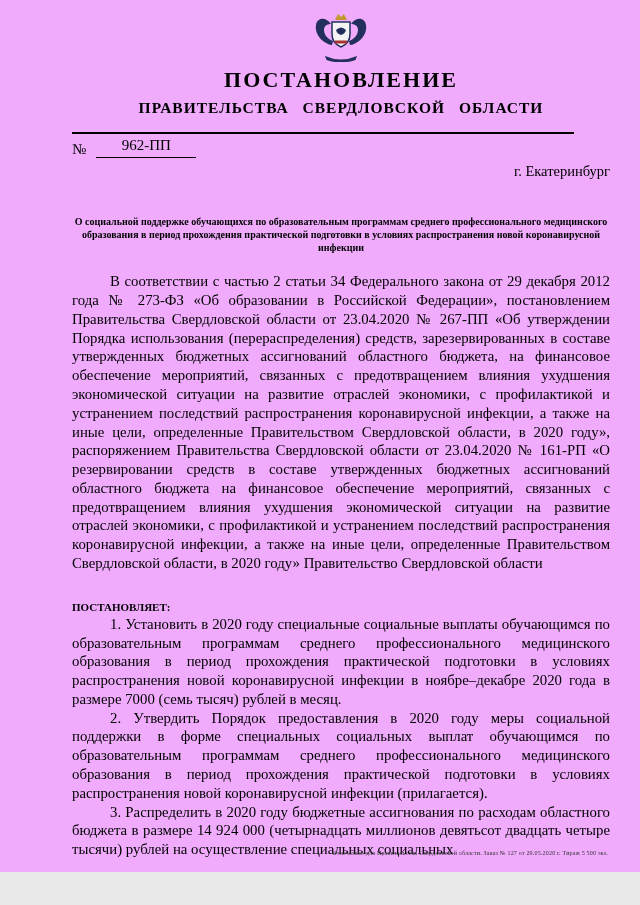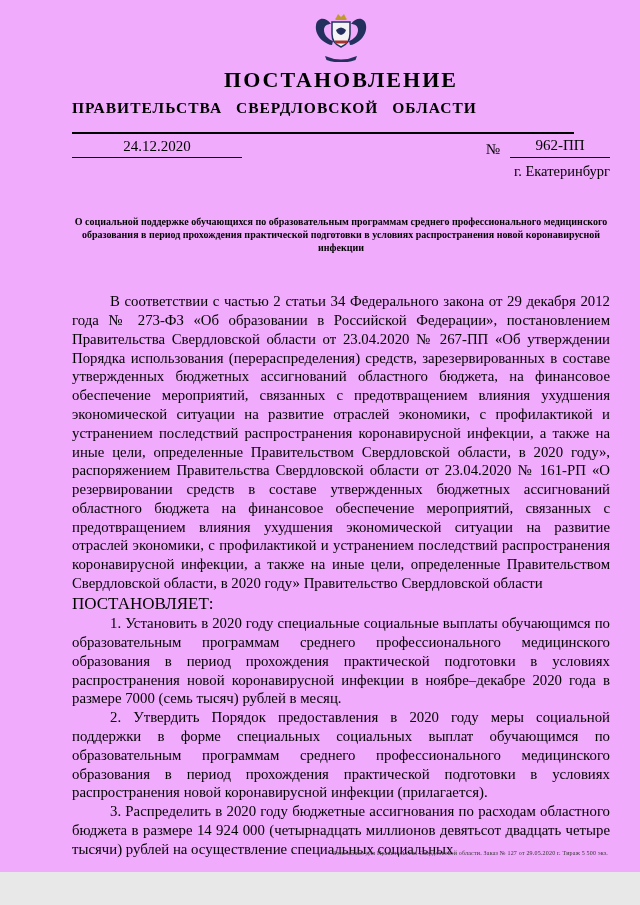--- a/index.html
+++ b/index.html
@@ -18,20 +18,21 @@
   .emblem { text-align: center; margin-top: 2px; margin-bottom: 4px; height: 52px; }
 
   .doc-title {
     text-align: center;
     font-weight: bold;
     font-size: 22px;
     letter-spacing: 2px;
     line-height: 1.1;
   }
   .doc-subtitle {
+    text-align: center;
     font-weight: bold;
     font-size: 15.5px;
     letter-spacing: 1px;
     word-spacing: 9px;
     margin-top: 7px;
   }
 
   .header-rule {
     border: none;
     border-top: 2px solid #000;
@@ -70,25 +71,26 @@
     margin-top: 36px;
   }
 
   .preamble, .item {
     margin: 0;
     text-align: justify;
     font-size: 14.8px;
     line-height: 1.27;
     text-indent: 38px;
   }
-  .preamble { margin-top: 38px; }
+  .preamble { margin-top: 18px; }
   .resolves {
-    font-weight: normal;
-    font-size: 17px;
+    font-weight: bold;
+    font-size: 11px;
     line-height: 1.27;
+    margin-top: 28px;
   }
 
   .print-note {
     position: absolute;
     right: 32px;
     bottom: 16px;
     font-size: 6px;
     color: #333;
     letter-spacing: 0.2px;
   }
@@ -113,21 +115,20 @@
         <rect x="24" y="28.5" width="12" height="3" fill="#a83232"></rect>
       </svg>
     </div>
 
     <div class="doc-title">ПОСТАНОВЛЕНИЕ</div>
     <div class="doc-subtitle">ПРАВИТЕЛЬСТВА СВЕРДЛОВСКОЙ ОБЛАСТИ</div>
 
     <hr class="header-rule">
 
     <div class="meta-row">
-      <div class="date-cell">24.12.2020</div>
       <div class="num-cell">
         <span>№</span>
         <span class="num-underline">962-ПП</span>
       </div>
     </div>
 
     <div class="city">г. Екатеринбург</div>
 
     <div class="subject">О социальной поддержке обучающихся по образовательным программам среднего профессионального медицинского образования в период прохождения практической подготовки в условиях распространения новой коронавирусной инфекции</div>
 

